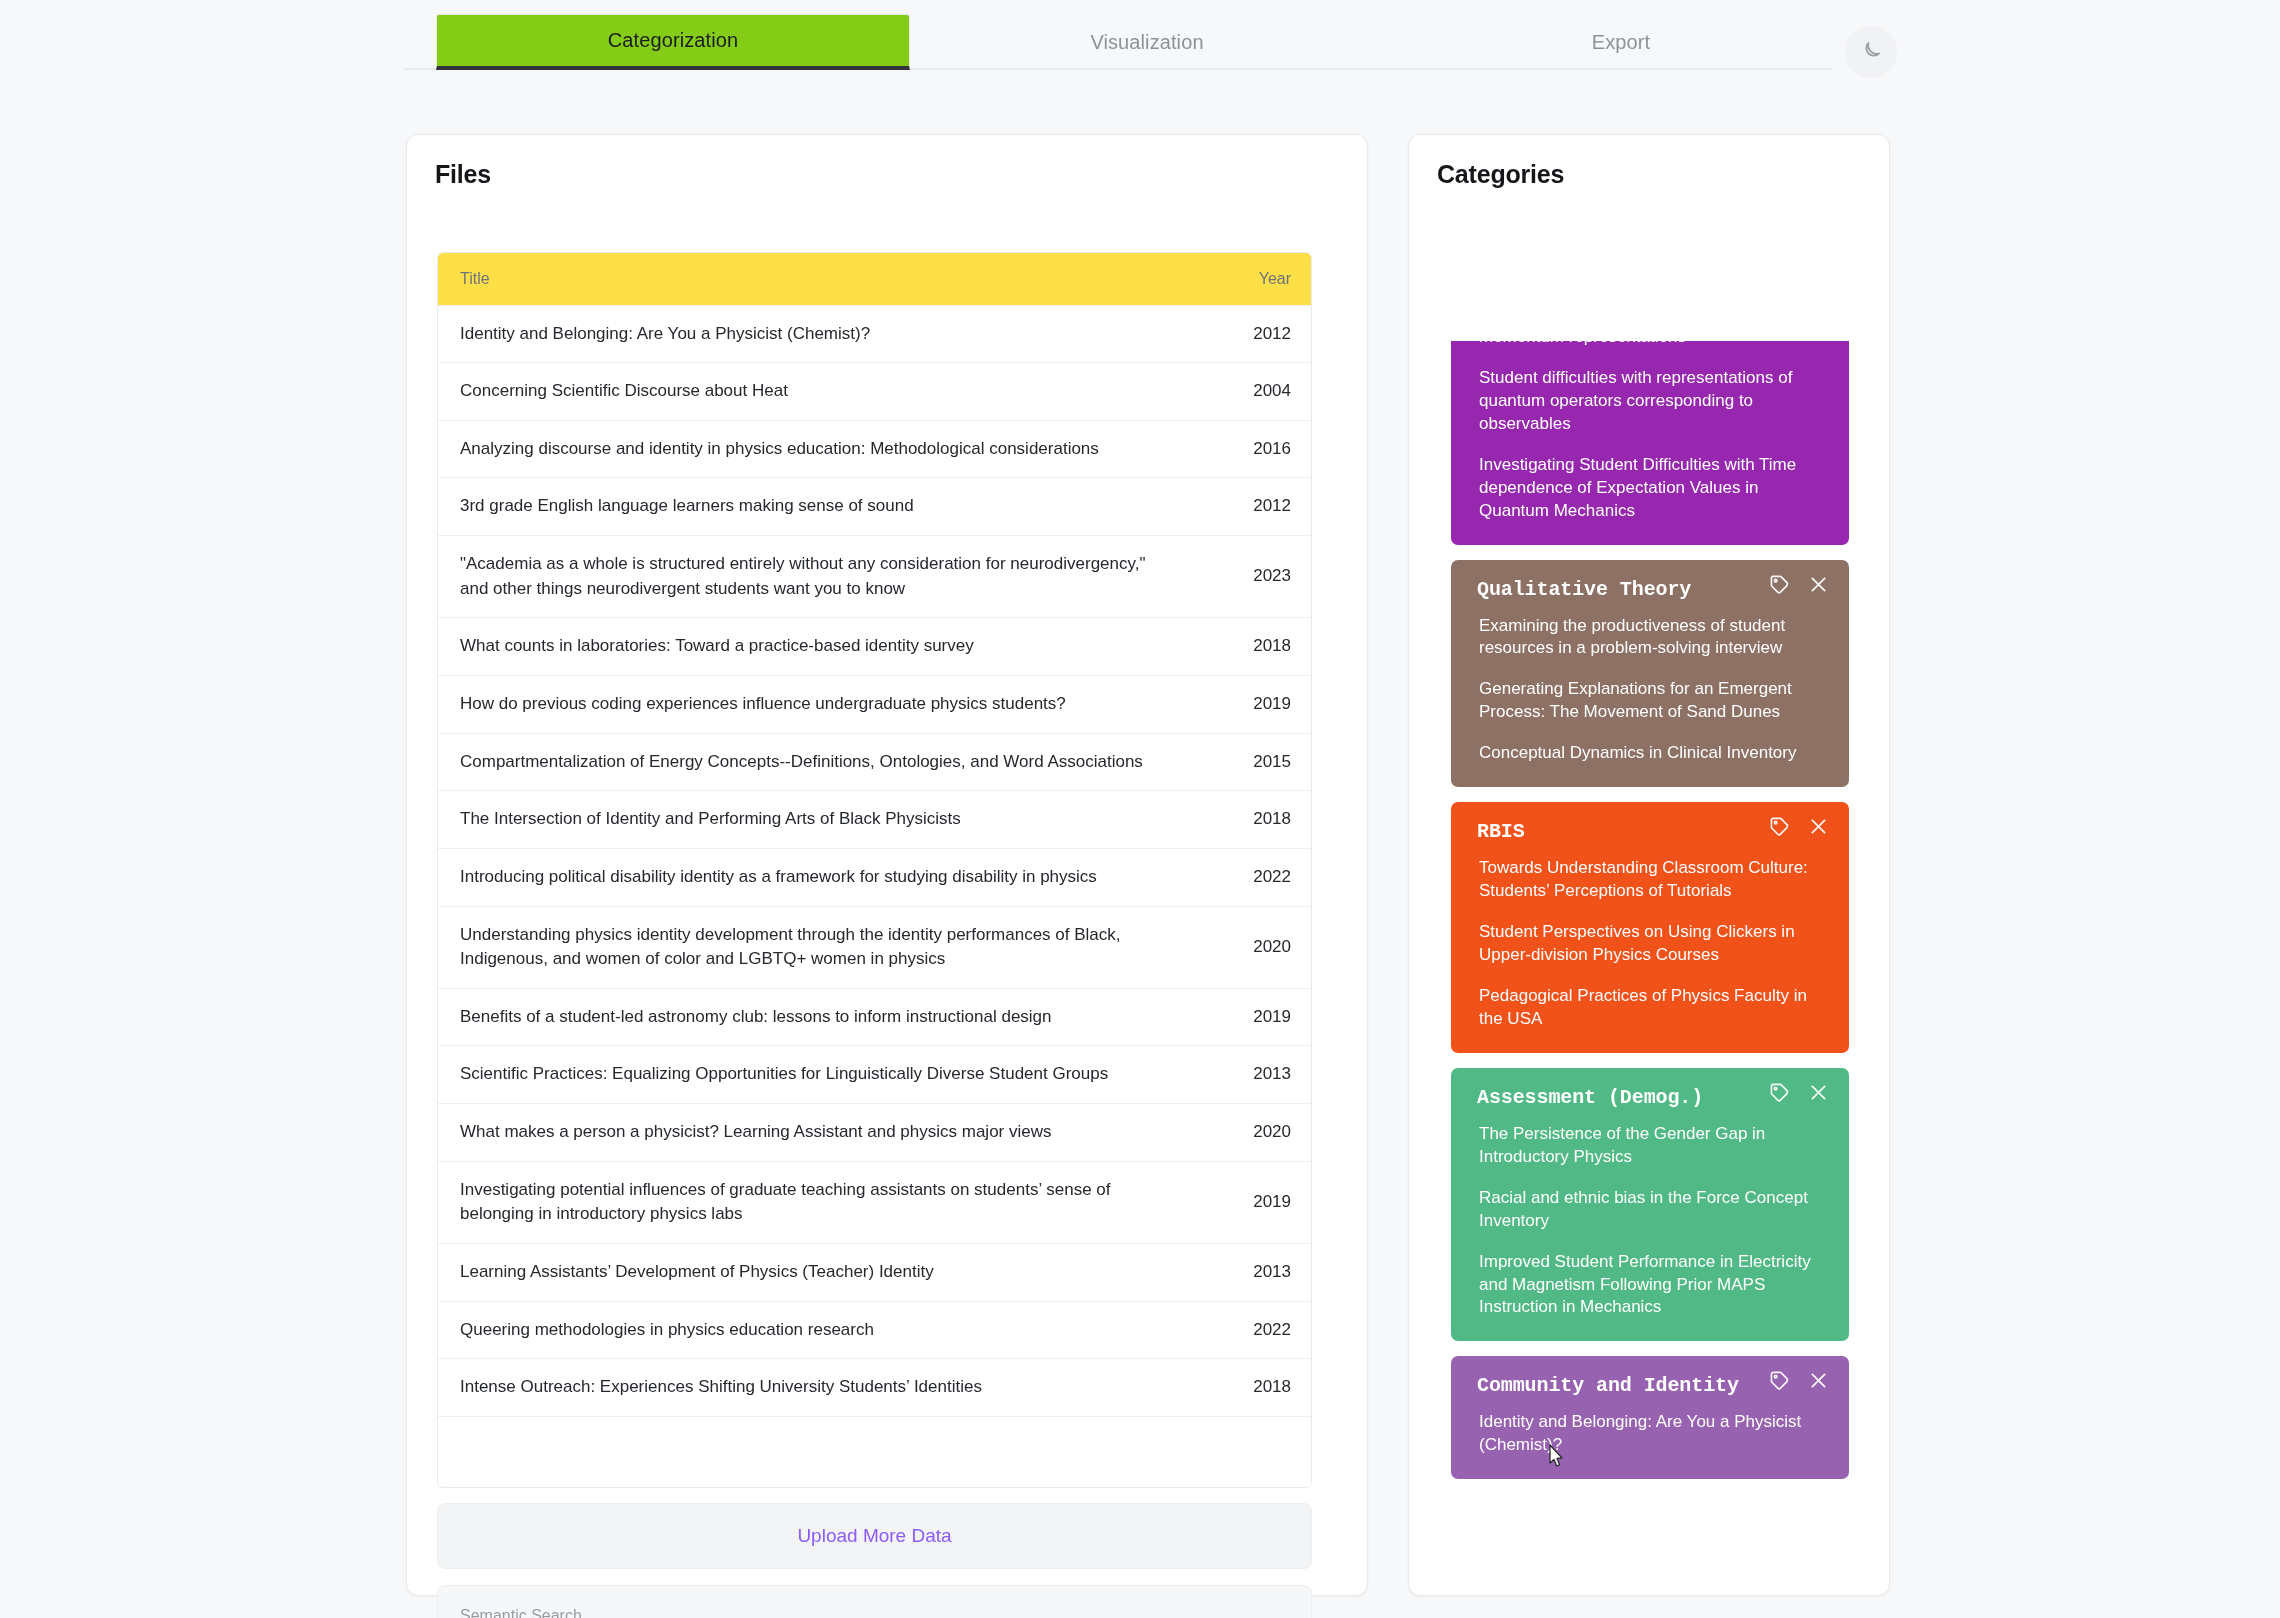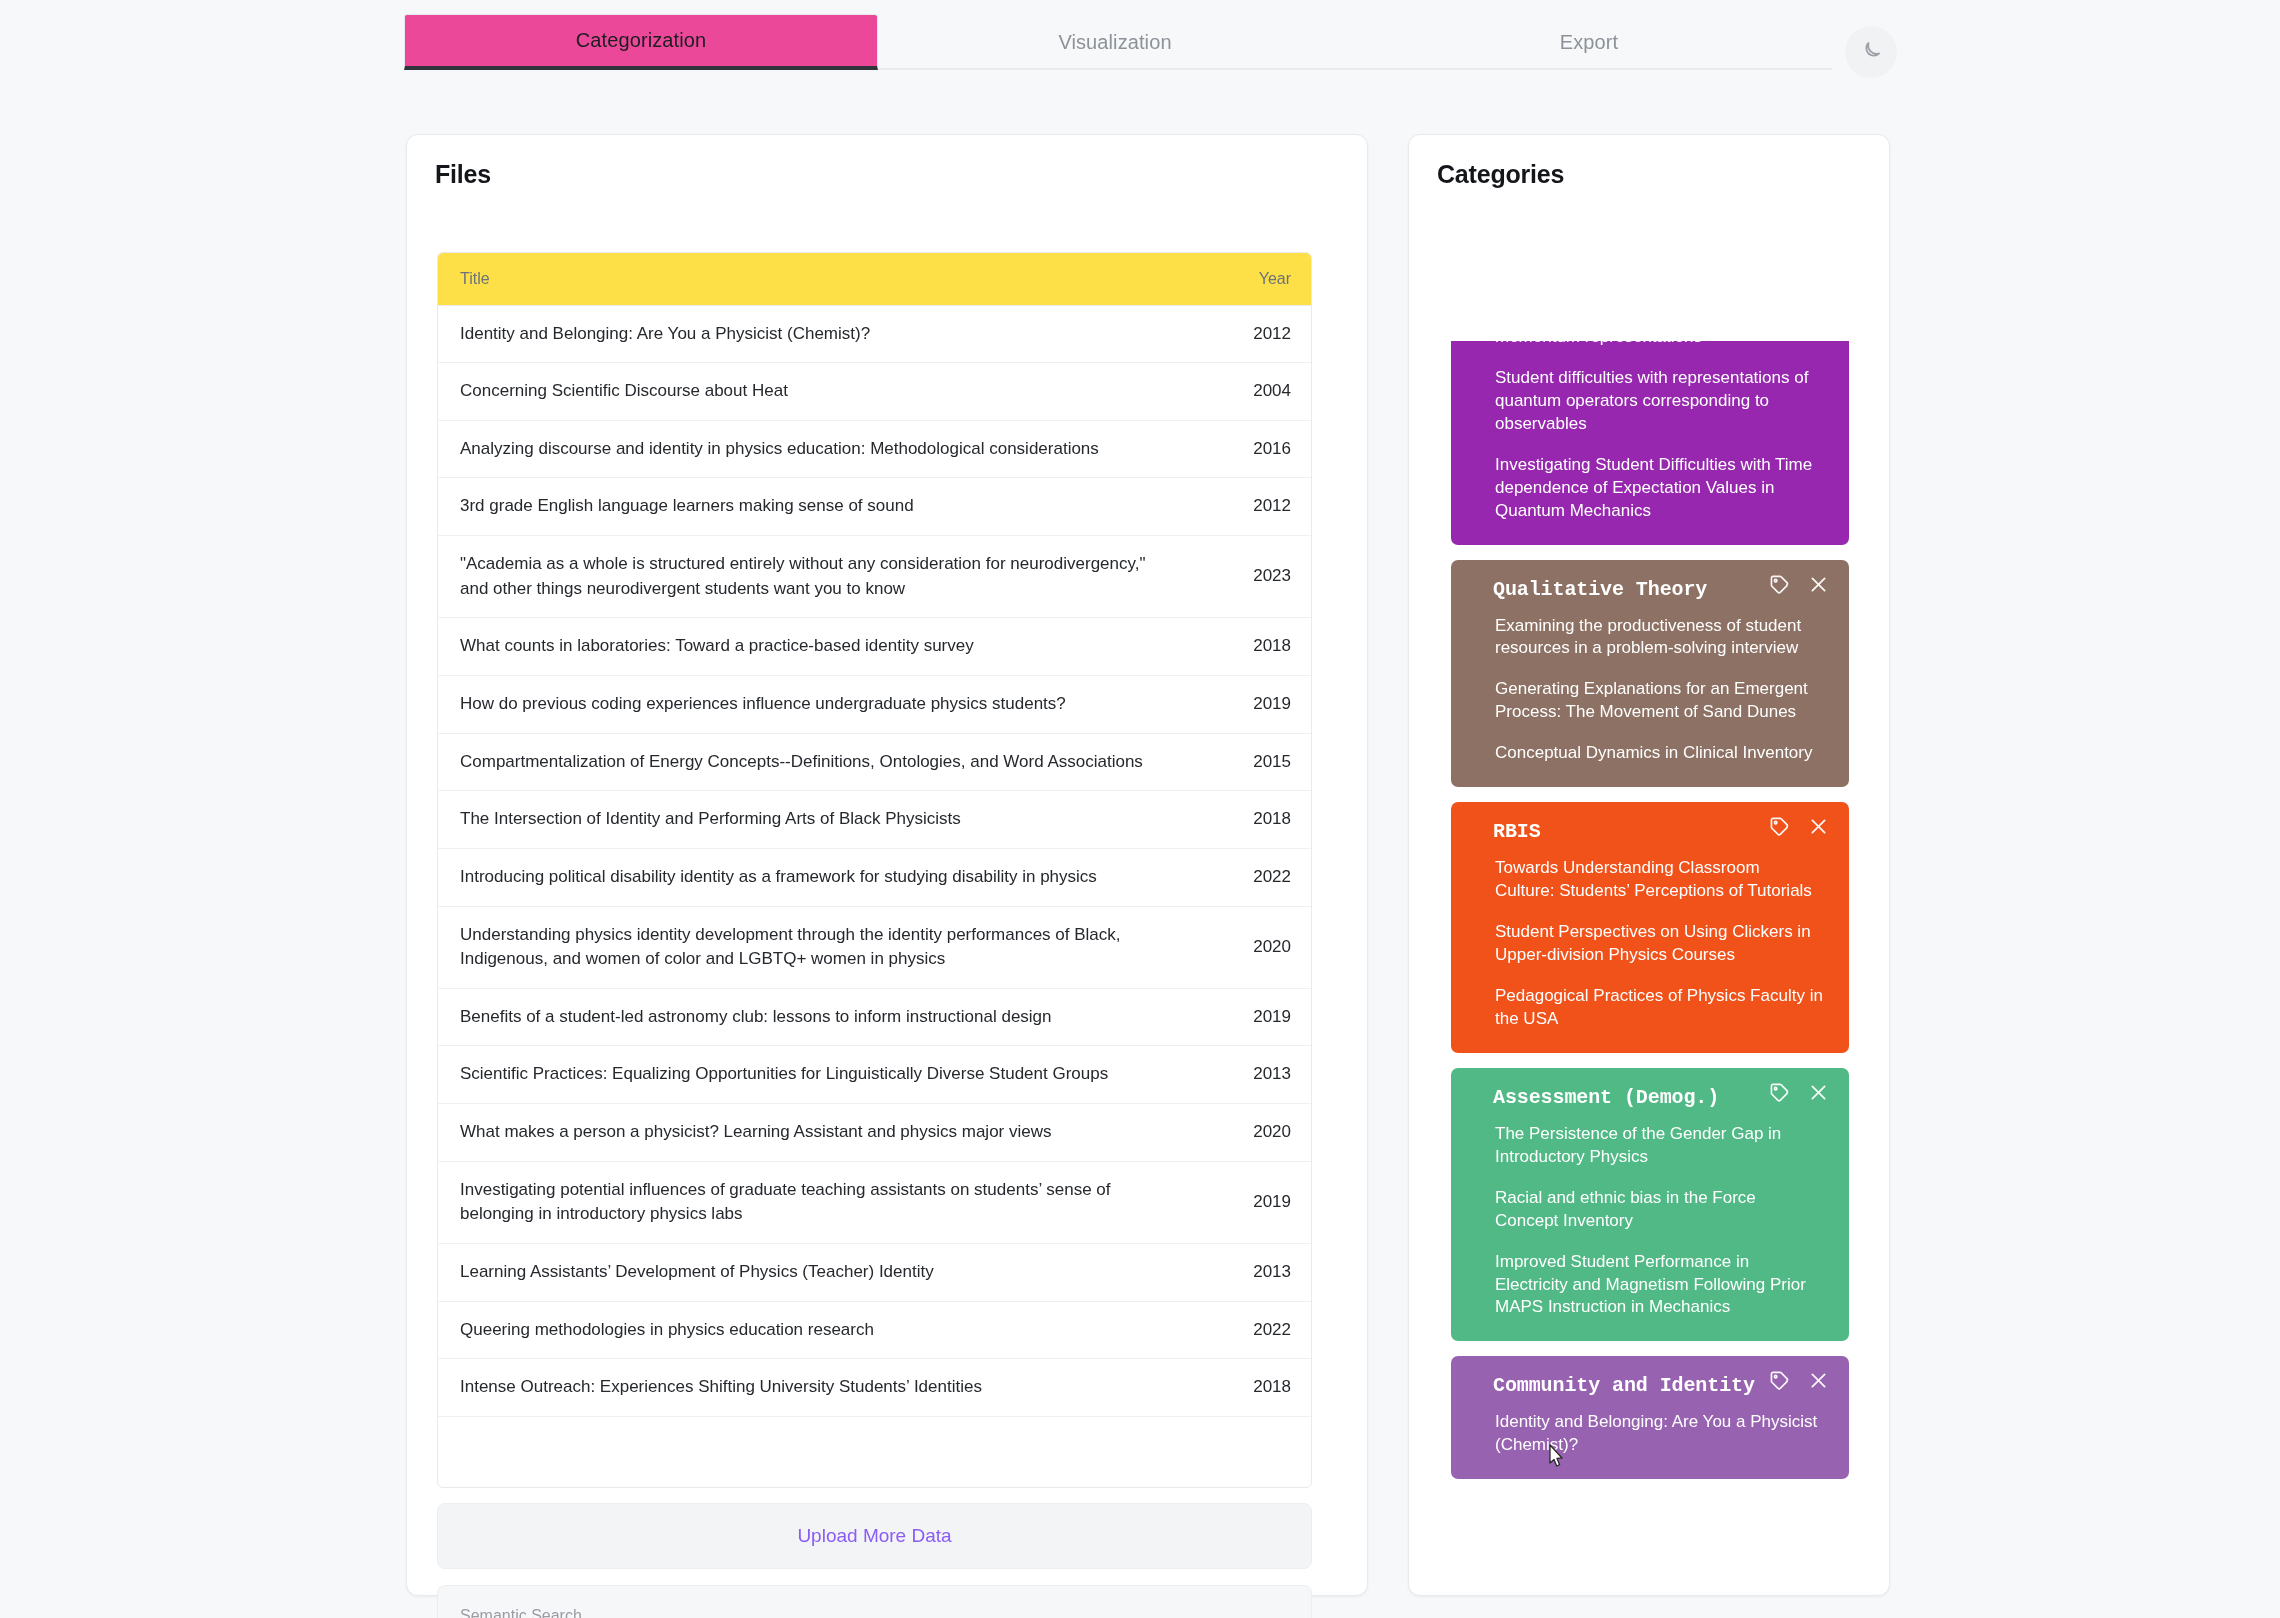--- a/index.html
+++ b/index.html
@@ -21,24 +21,25 @@
   }
   .tab {
     width: 474px; height: 56px;
     display: flex; align-items: center; justify-content: center;
     font-size: 20px; color: #8d9299;
     background: transparent; border: none; cursor: pointer;
     letter-spacing: .1px;
   }
   .tab.active {
     color: #1b1d20;
-    background: #ec4899;
+    background: #84cc16;
     border: 1px solid #e6e8ea;
     border-bottom: 4px solid #31353b;
     border-radius: 3px 3px 0 0;
+    margin-left: 32px;
   }
   #tabline {
     position: absolute; left: 404px; top: 68px; width: 1428px; height: 2px;
     background: #e9eaec;
   }
   #darkmode-btn {
     position: absolute; left: 1845px; top: 26px;
     width: 52px; height: 52px; border-radius: 50%;
     background: #f1f2f4;
     display: flex; align-items: center; justify-content: center;
@@ -121,21 +122,21 @@
 
   
   #cards-scroll {
     position: absolute; left: 42px; top: 206px;
     width: 398px; height: 1278px;
     overflow: hidden;
   }
   .cat-card {
     position: relative;
     border-radius: 7px;
-    padding: 18px 26px 22px 42px;
+    padding: 18px 26px 22px 26px;
     margin-bottom: 15px;
     color: #ffffff;
   }
   .cat-card .cat-title {
     font-size: 20px; font-weight: bold; letter-spacing: -.1px;
     margin-bottom: 14px;
     font-family: Liberation Mono, monospace;
   }
   .cat-card .cat-item {
     font-size: 17px; line-height: 1.35;

